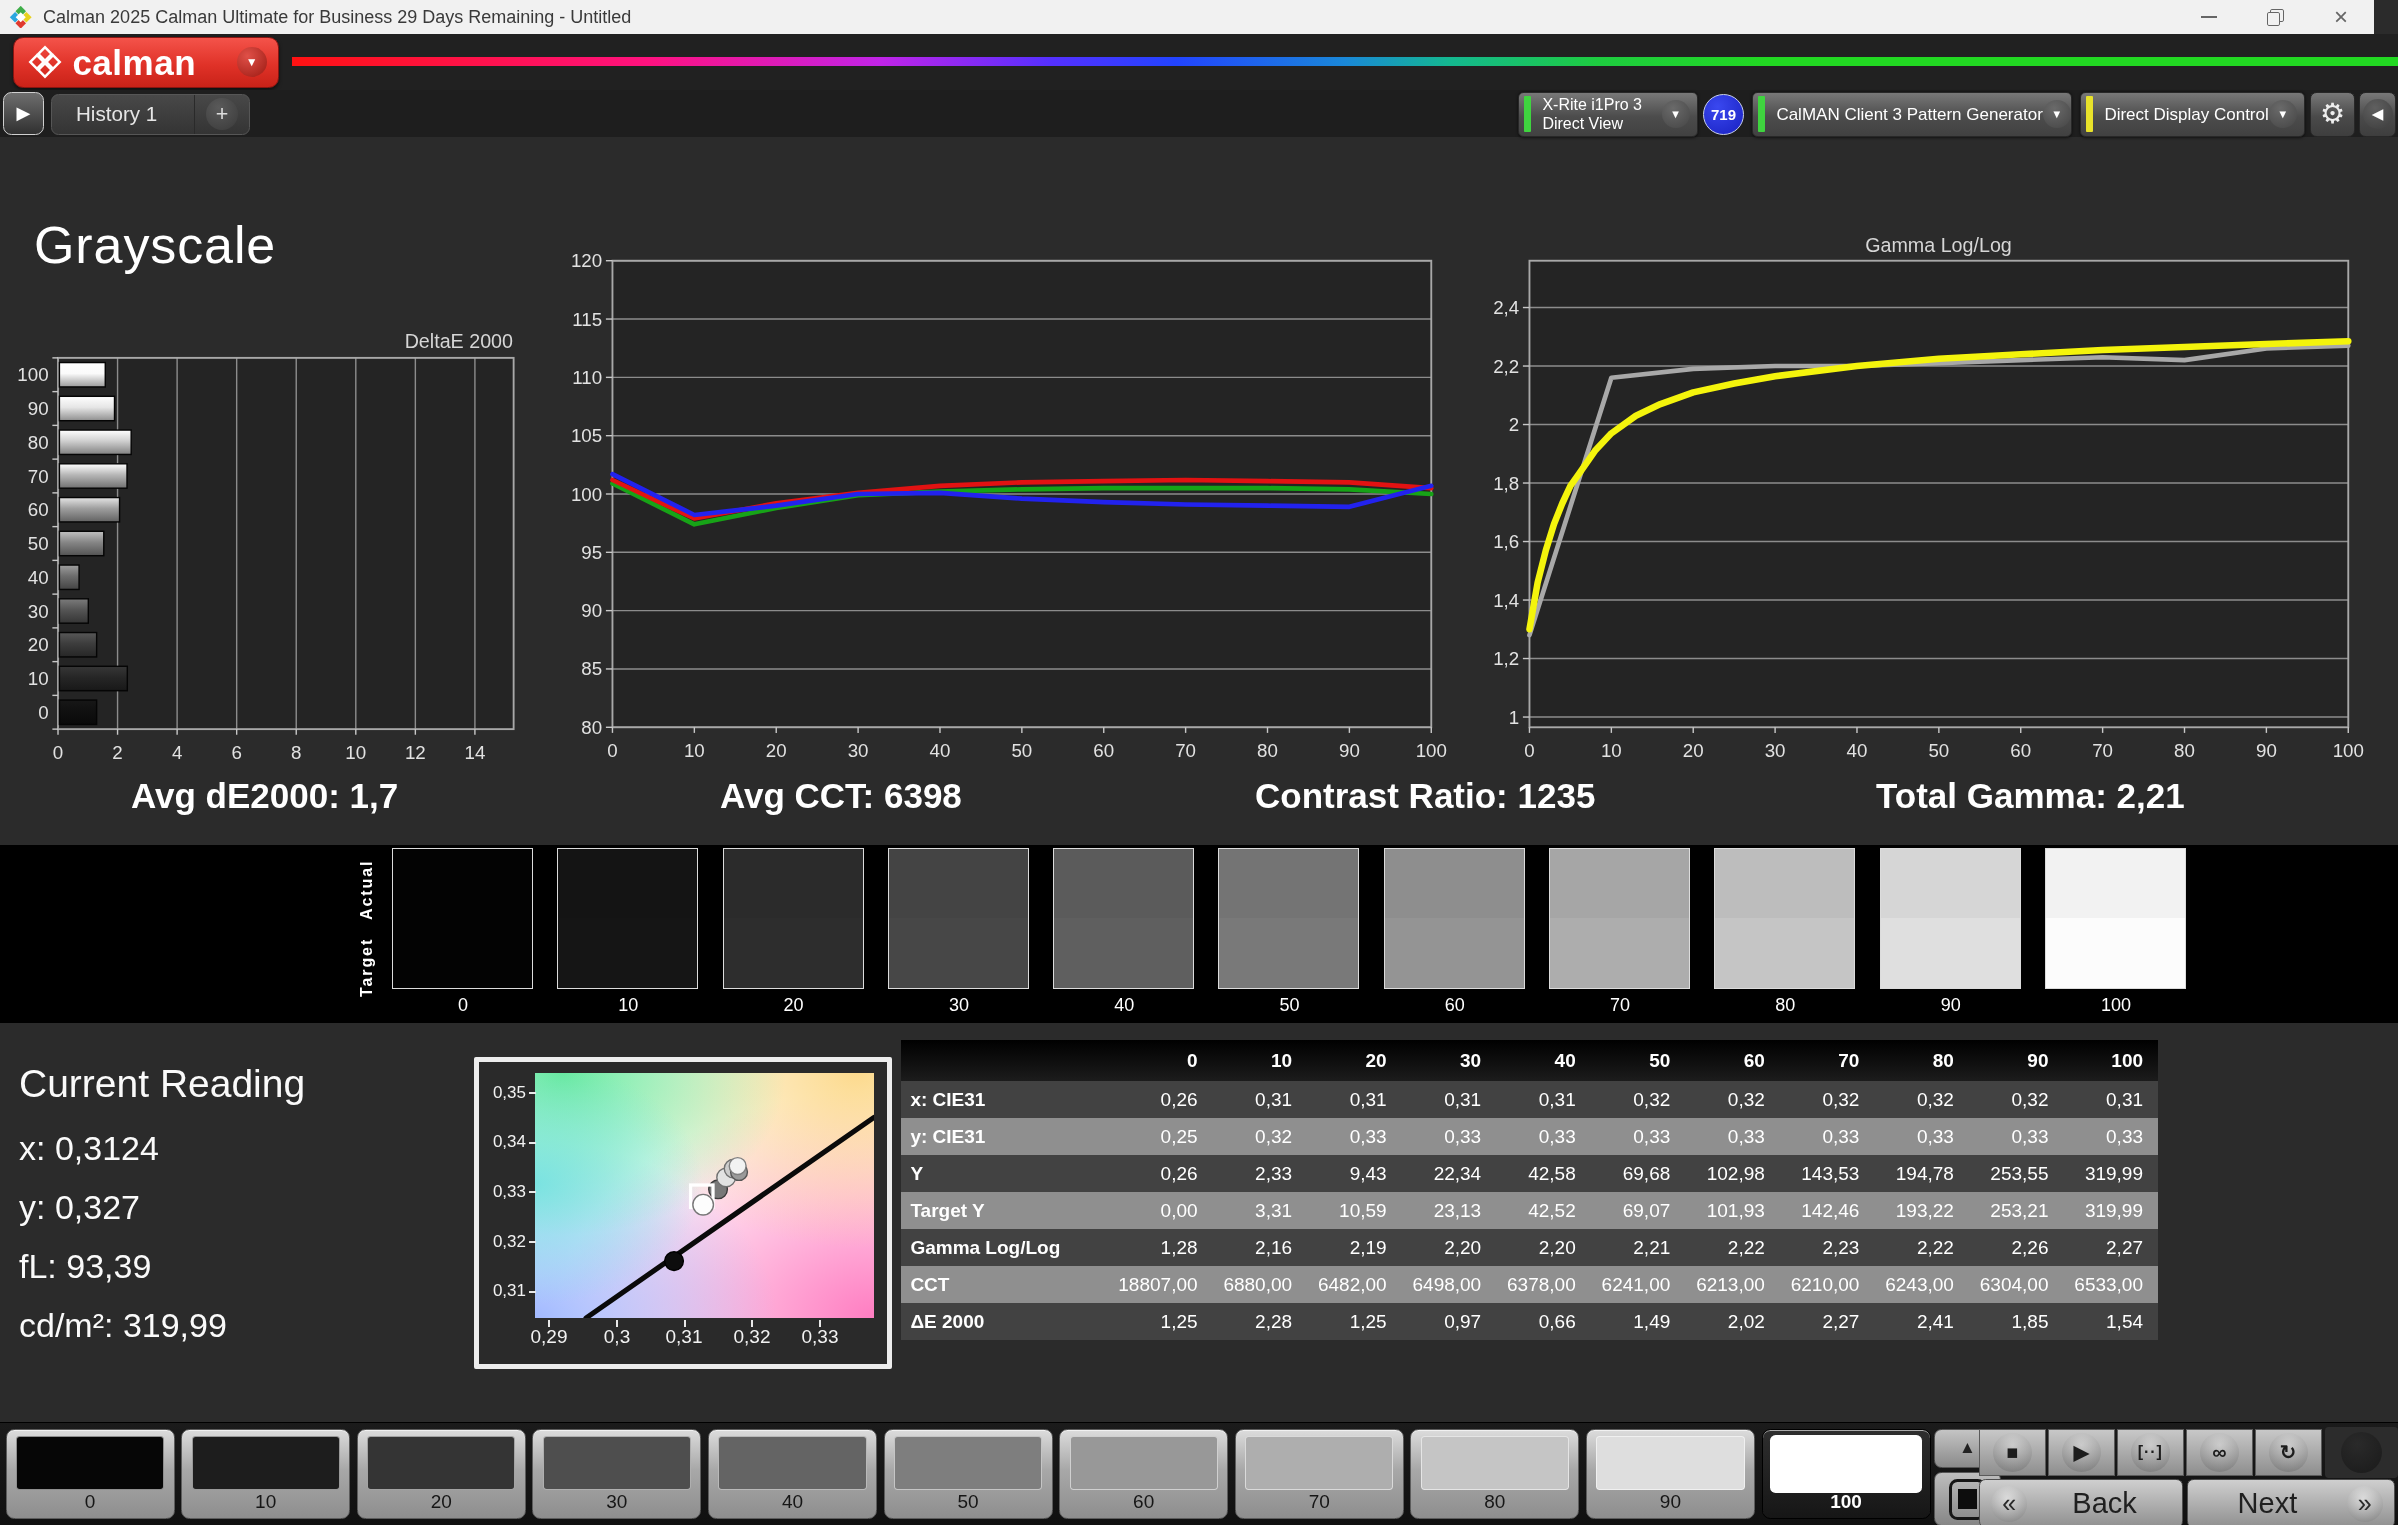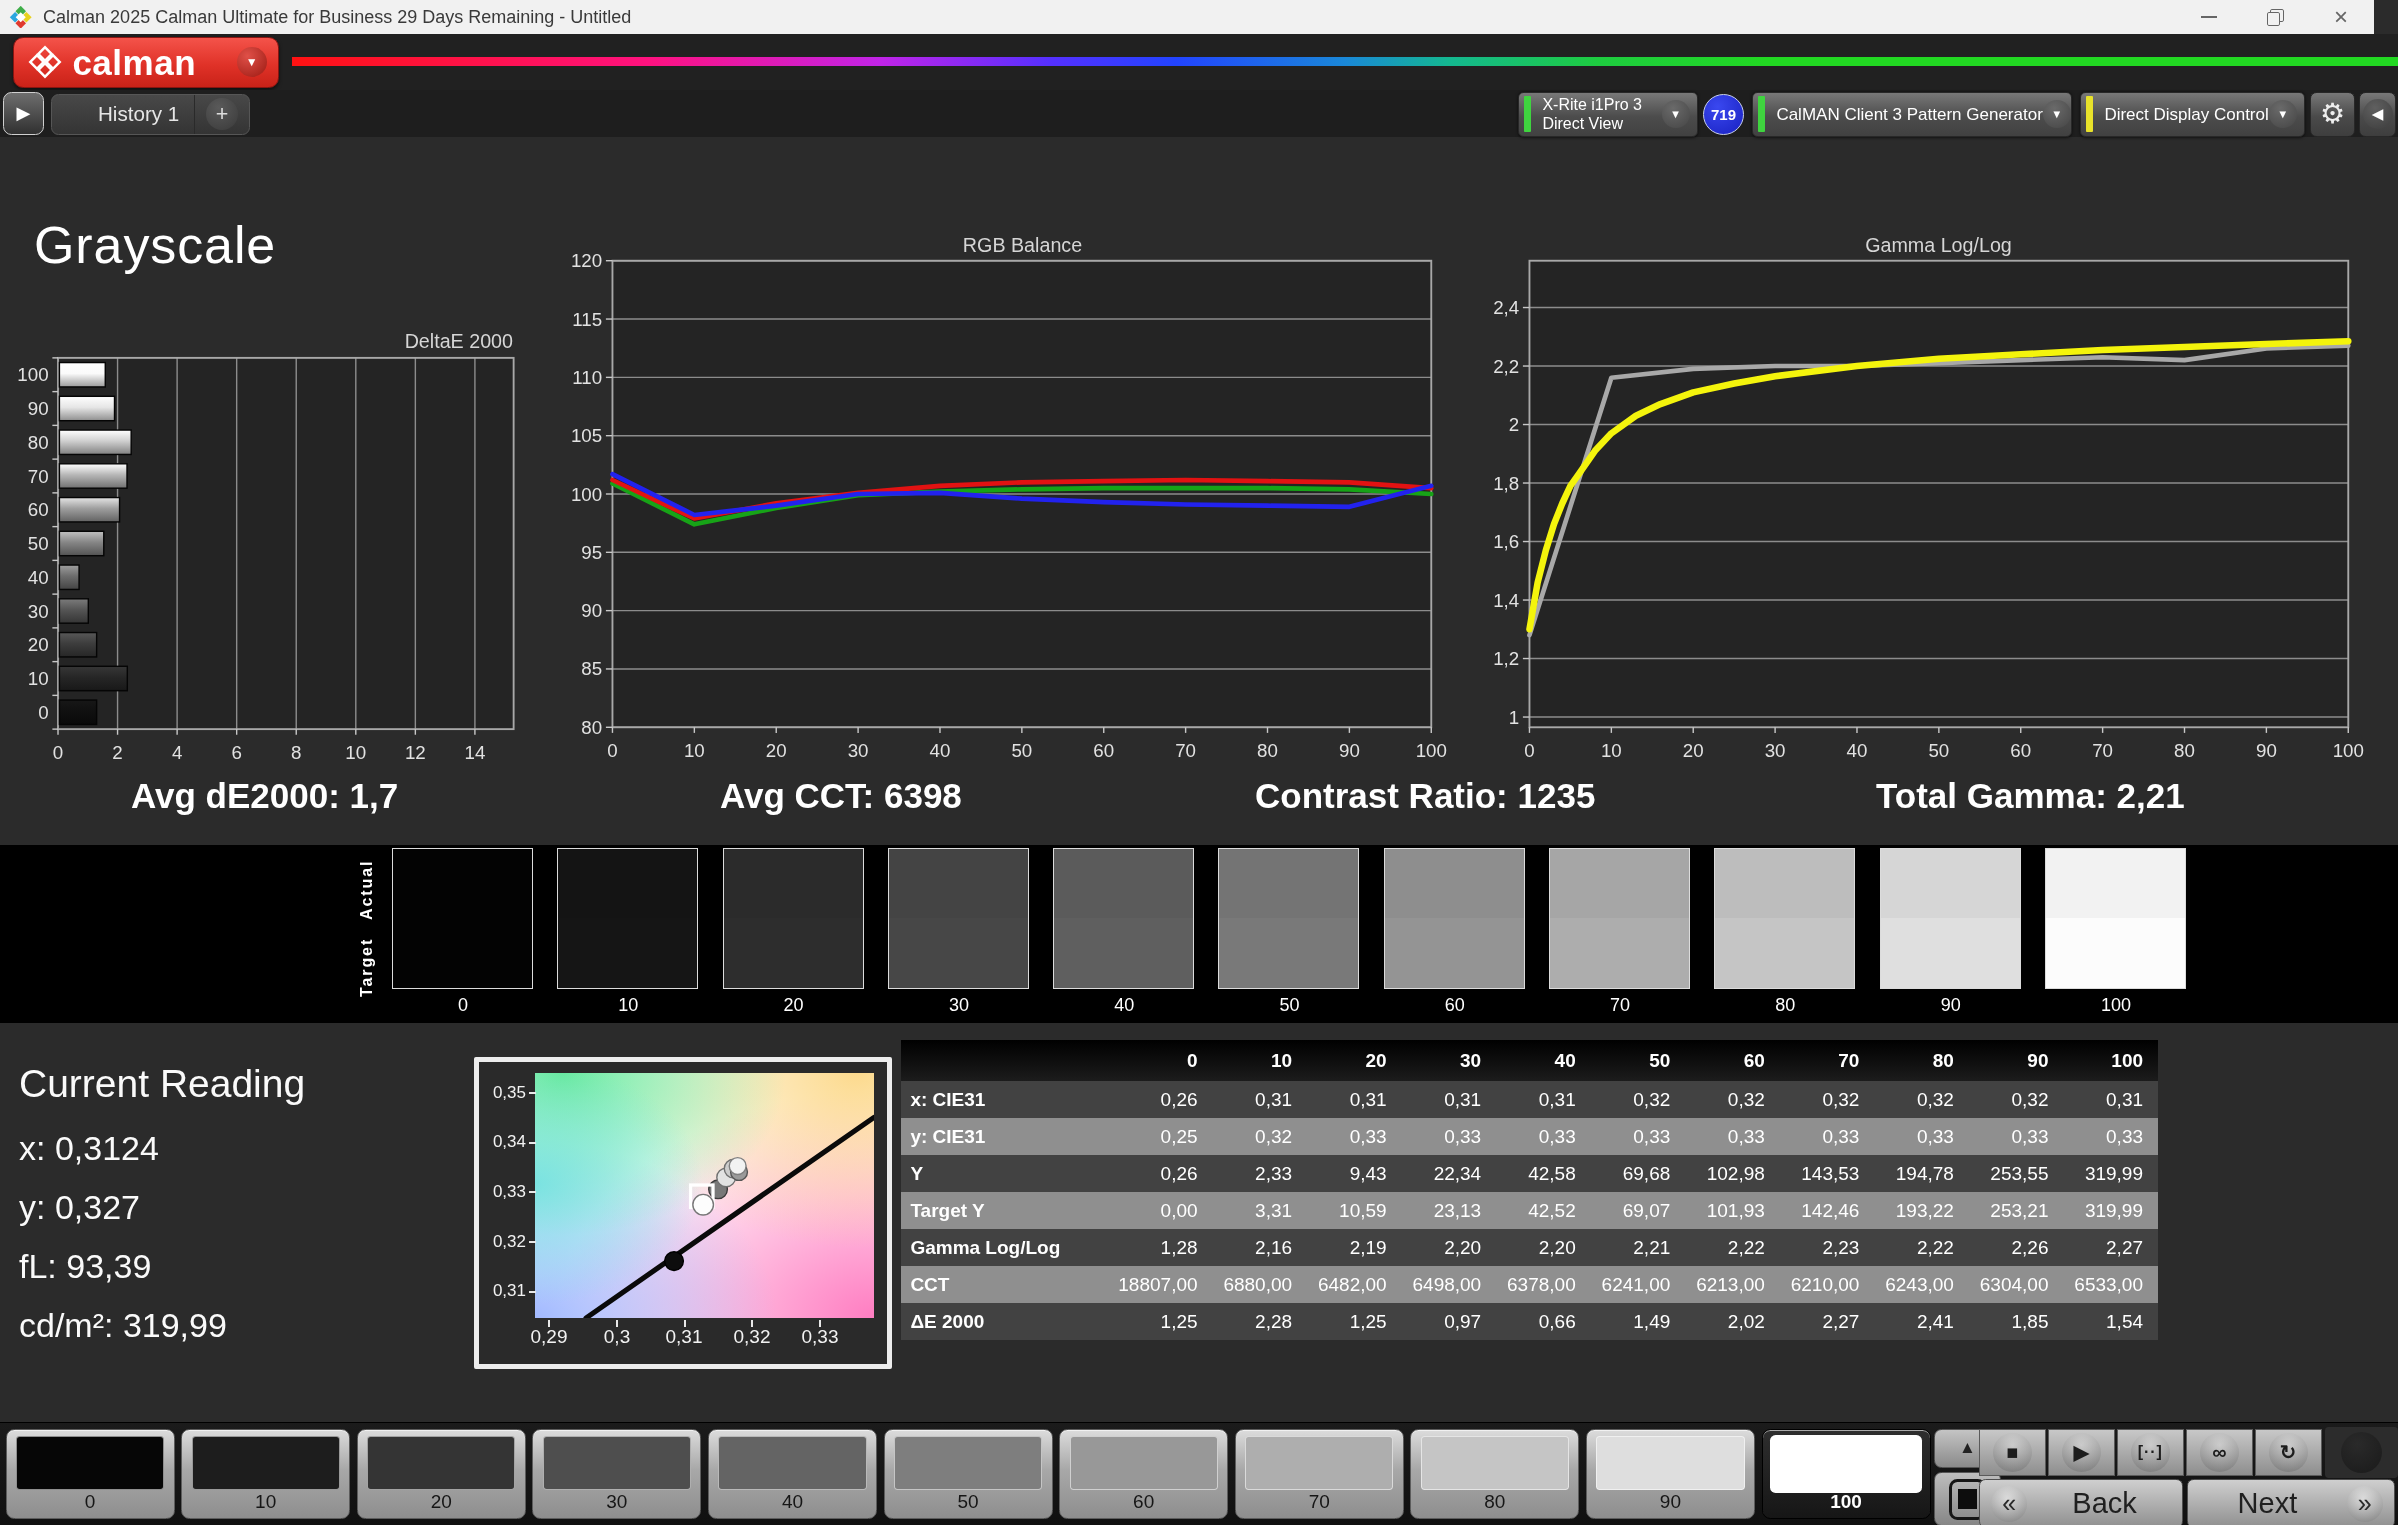--- a/index.html
+++ b/index.html
@@ -34,21 +34,21 @@
            background:linear-gradient(90deg,#ff1212 0%,#ff1280 17%,#c024e8 28%,#5530ff 36%,
                        #2244ff 42%,#1a88d8 50%,#14b890 55%,#1ecc40 62%,#22d822 70%,#22d822 100%);}
 
   
   .tabrow{position:absolute;left:0;top:90px;width:2399px;height:47px;background:#1e1e1e;}
   .navarrow{position:absolute;left:2.8px;top:1.9px;width:41px;height:43px;border-radius:8.4px;
             background:linear-gradient(180deg,#6e6e6e,#303030);border:1.9px solid #cfcfcf;
             display:flex;align-items:center;justify-content:center;color:#fff;font-size:18px;box-sizing:border-box;}
   .tab{position:absolute;left:51px;top:3.7px;height:41px;width:199px;border-radius:7.5px;
        background:linear-gradient(180deg,#484848,#343434);border:0.9px solid #565656;
-       display:flex;align-items:center;color:#e6e6e6;box-sizing:border-box;padding-left:22px;}
+       display:flex;align-items:center;color:#e6e6e6;box-sizing:border-box;}
   .tab-label{margin-left:24px;font-size:20.6px;}
   .tab-add{margin-left:auto;width:54px;height:100%;border-left:0.9px solid #2a2a2a;
            display:flex;align-items:center;justify-content:center;}
   .tab-add-circle{width:32px;height:32px;border-radius:50%;background:radial-gradient(circle at 40% 30%,#5a5a5a,#3a3a3a);
                   color:#ddd;font-size:21.5px;display:flex;align-items:center;justify-content:center;}
   .meter-btn{position:absolute;top:1.9px;height:45px;border-radius:5.6px;
              background:linear-gradient(180deg,#787878,#4c4c4c 55%,#414141);
              border:0.9px solid #282828;color:#fff;display:flex;align-items:center;
              box-shadow:0 0.9px 2.8px rgba(0,0,0,.6);box-sizing:border-box;}
   .status-stripe{width:7.5px;height:36px;margin-left:4.7px;border-radius:0.9px;flex:none;}
@@ -258,21 +258,20 @@
     </div>
     <div class="sq-btn" style="left:2359px;width:37px;">
       <div class="collapse-circle">
           <span>◀</span>
         </div>
     </div>
   </div>
 
   <div class="page-title">Grayscale</div>
   <div class="chart-title" id="t-deltae">DeltaE 2000</div>
-  <div class="chart-title" id="t-rgb">RGB Balance</div>
   <div class="chart-title" id="t-gamma">Gamma Log/Log</div>
   <svg id="svg-deltae" width="525" height="450" viewBox="0 0 560 480">
       <defs>
         <linearGradient id="bg0" x1="0" y1="0" x2="0" y2="1">
           <stop offset="0%" stop-color="rgb(255,255,255)"></stop>
           <stop offset="45%" stop-color="#fafafa"></stop>
           <stop offset="100%" stop-color="rgb(155,155,155)"></stop>
         </linearGradient>
         <linearGradient id="bg1" x1="0" y1="0" x2="0" y2="1">
           <stop offset="0%" stop-color="rgb(255,255,255)"></stop>

